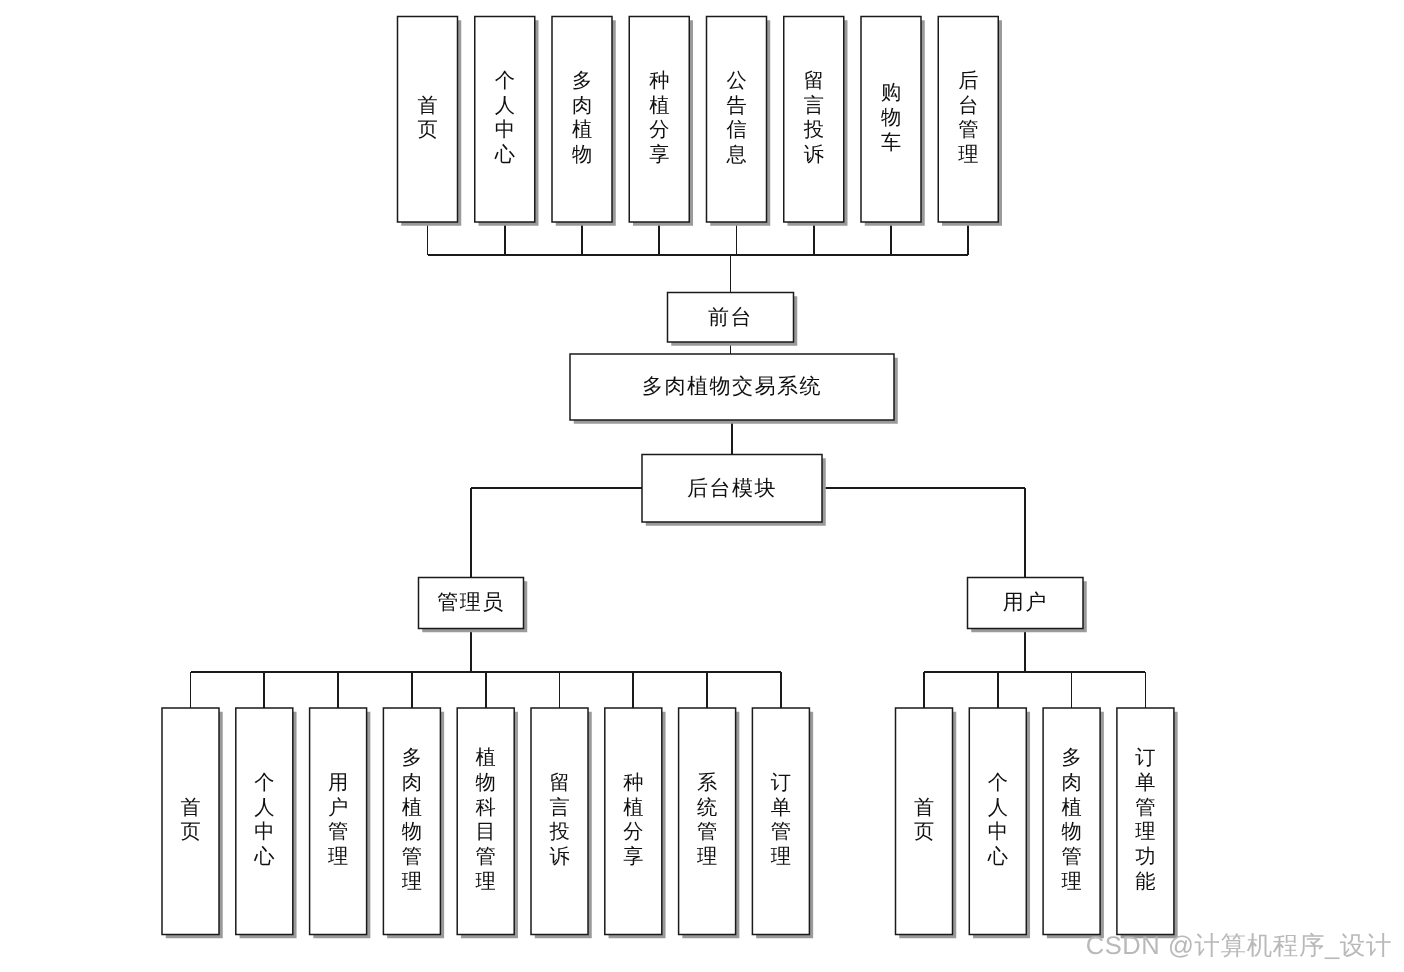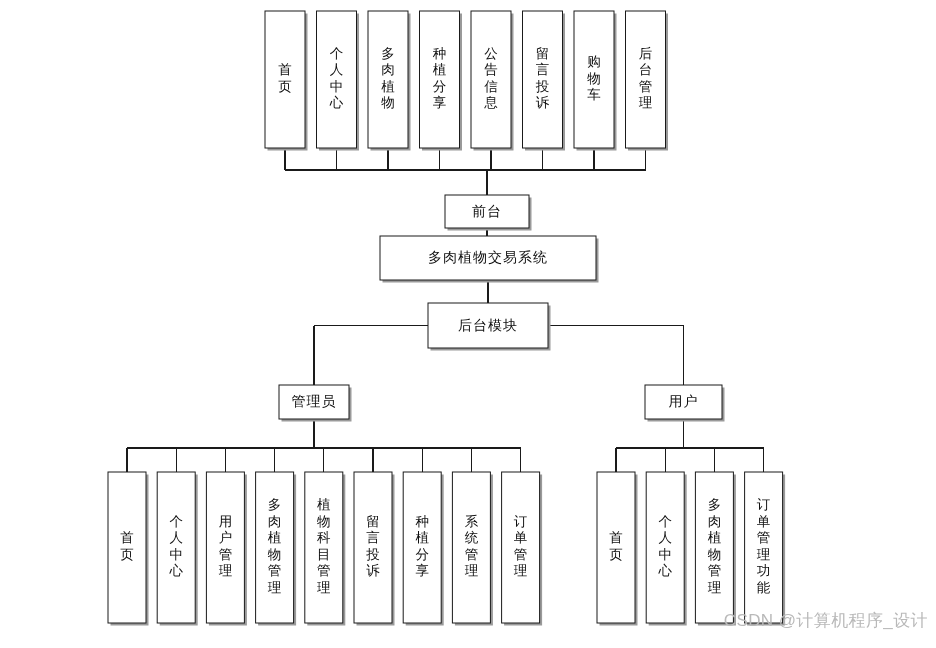--- a/index.html
+++ b/index.html
@@ -46,21 +46,21 @@
   }
   .node-label-v {
     font-family: "Liberation Serif", "DejaVu Serif", serif;
     font-size: 13.5px;
     fill: #101010;
     text-anchor: middle;
   }
   .watermark {
     position: absolute;
     right: 8px;
-    bottom: 16px;
+    bottom: 6px;
     font-family: "Liberation Sans", "DejaVu Sans", sans-serif;
     font-size: 17px;
     color: #b9b9b9;
     letter-spacing: 0.4px;
     white-space: nowrap;
     user-select: none;
   }
 </style>
 </head>
 <body>

